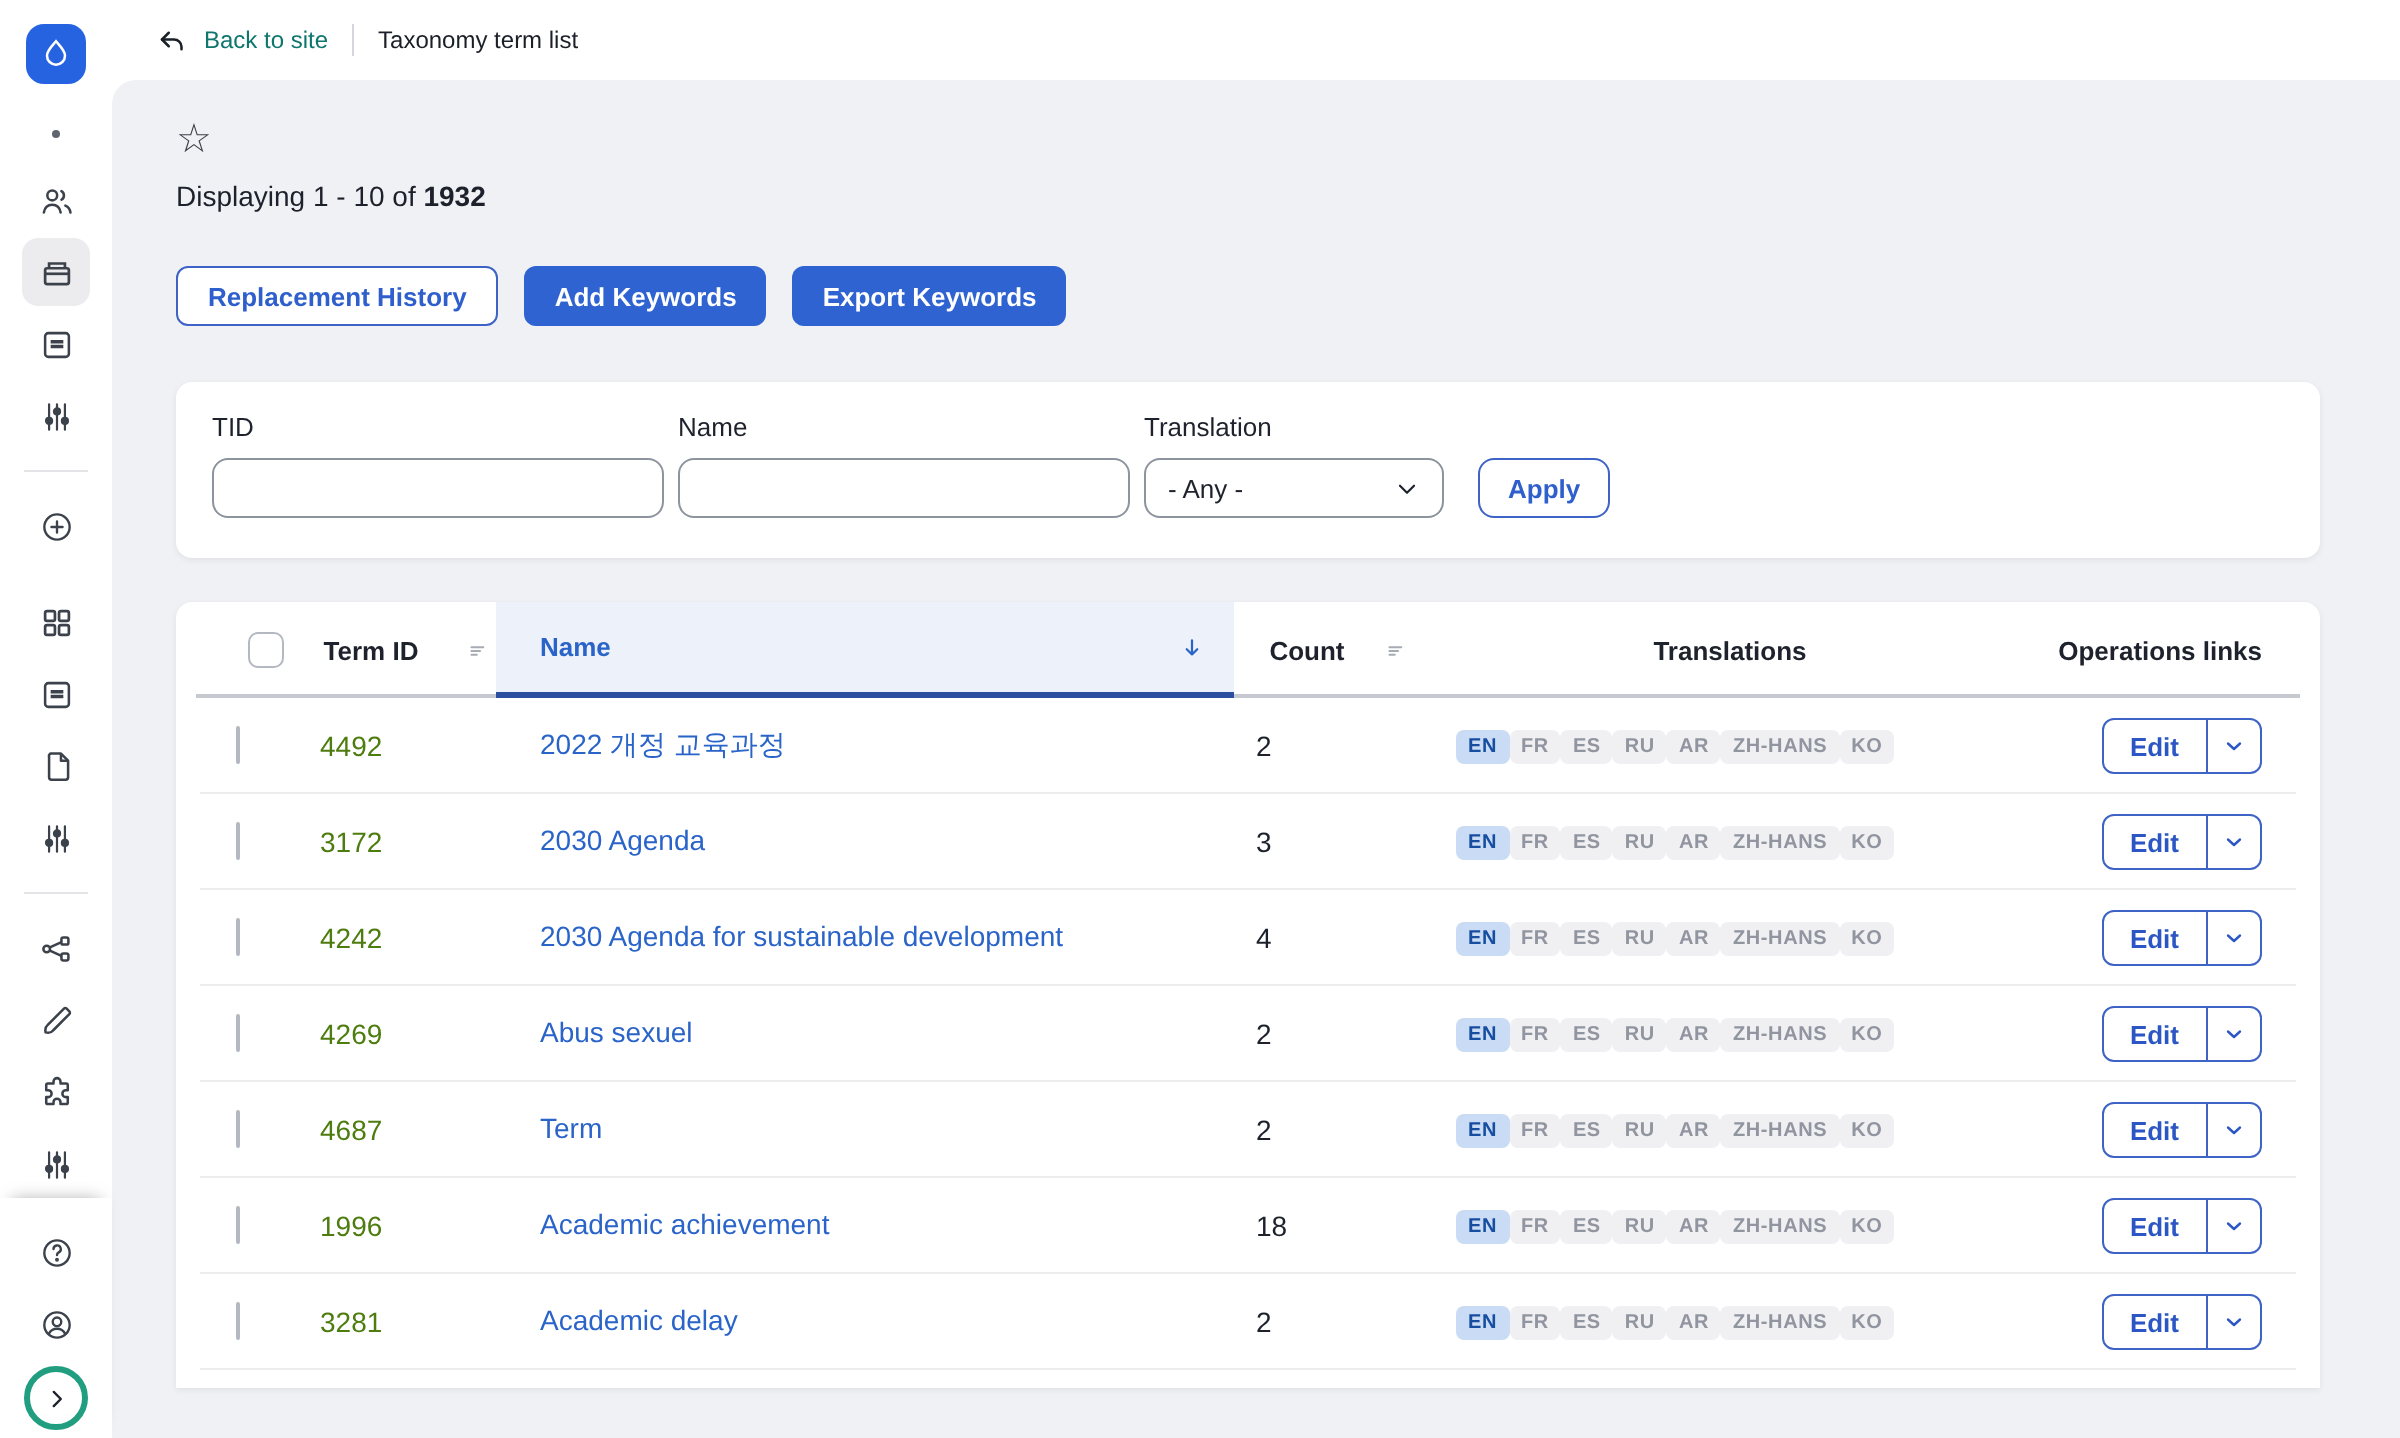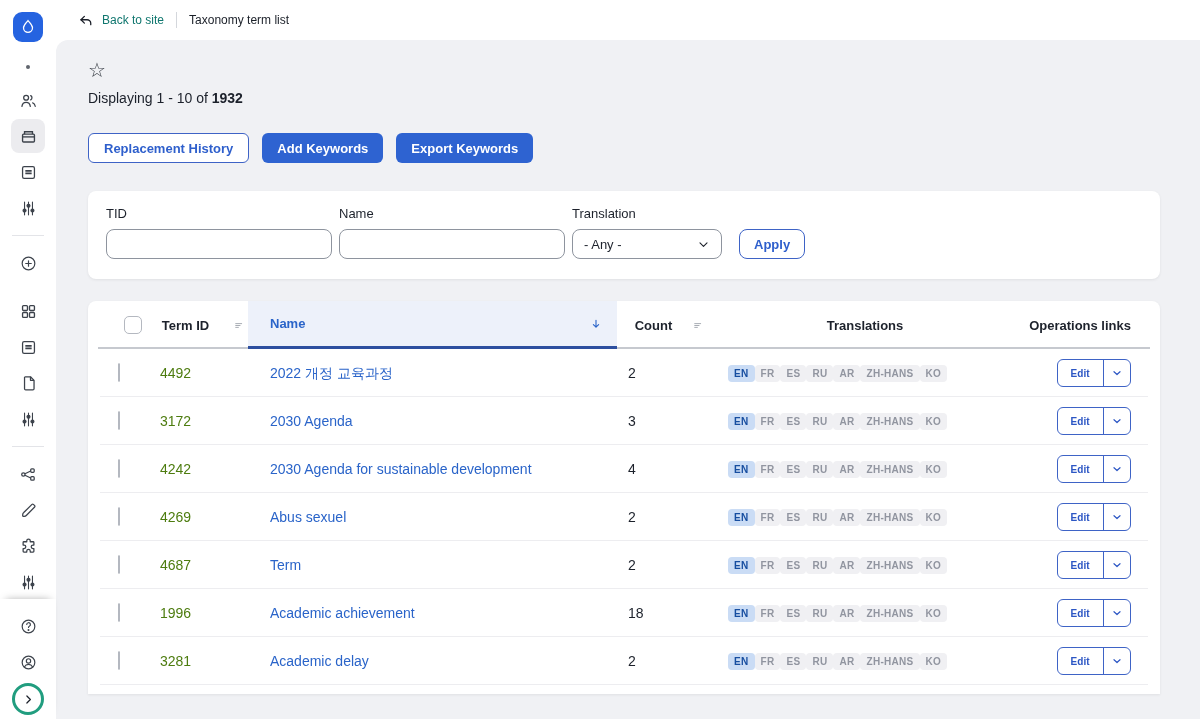--- a/index.html
+++ b/index.html
@@ -83,21 +83,21 @@
   .cell-name { padding-left:22px; }
   .cell-name a { font-size:14px; color:#2a64c9; text-decoration:none; cursor:pointer; }
   .cell-count { padding-left:11px; font-size:14px; color:#1c212b; }
   .cell-trans { padding-left:16px; display:flex; gap:0; align-items:center; }
   .badge { font-size:10px; font-weight:700; letter-spacing:.3px; padding:3px 6px; border-radius:4px;
            background:#f0f0f3; color:#9195a0; }
   .badge-active { background:#cadcf5; color:#174ea0; }
   .cell-ops { display:flex; justify-content:flex-end; padding-right:29px; }
   .edit-split { display:inline-flex; align-items:stretch; height:28px; border:1.5px solid #3e63c6;
                 border-radius:6px; overflow:hidden; background:#fff; }
-  .edit-main { display:flex; align-items:center; padding:0 13px; font-size:10px; font-weight:600;
+  .edit-main { display:flex; align-items:center; padding:0 13px; font-size:13px; font-weight:600;
                color:#2c56c4; cursor:pointer; }
   .edit-sep { width:1.5px; background:#3e63c6; }
   .edit-caret { width:26px; display:flex; align-items:center; justify-content:center; cursor:pointer; }
 </style>
 </head>
 <body>
 
 <div class="sidebar">
   <div class="logo">
     <svg viewBox="0 0 24 24" width="18" height="18">

